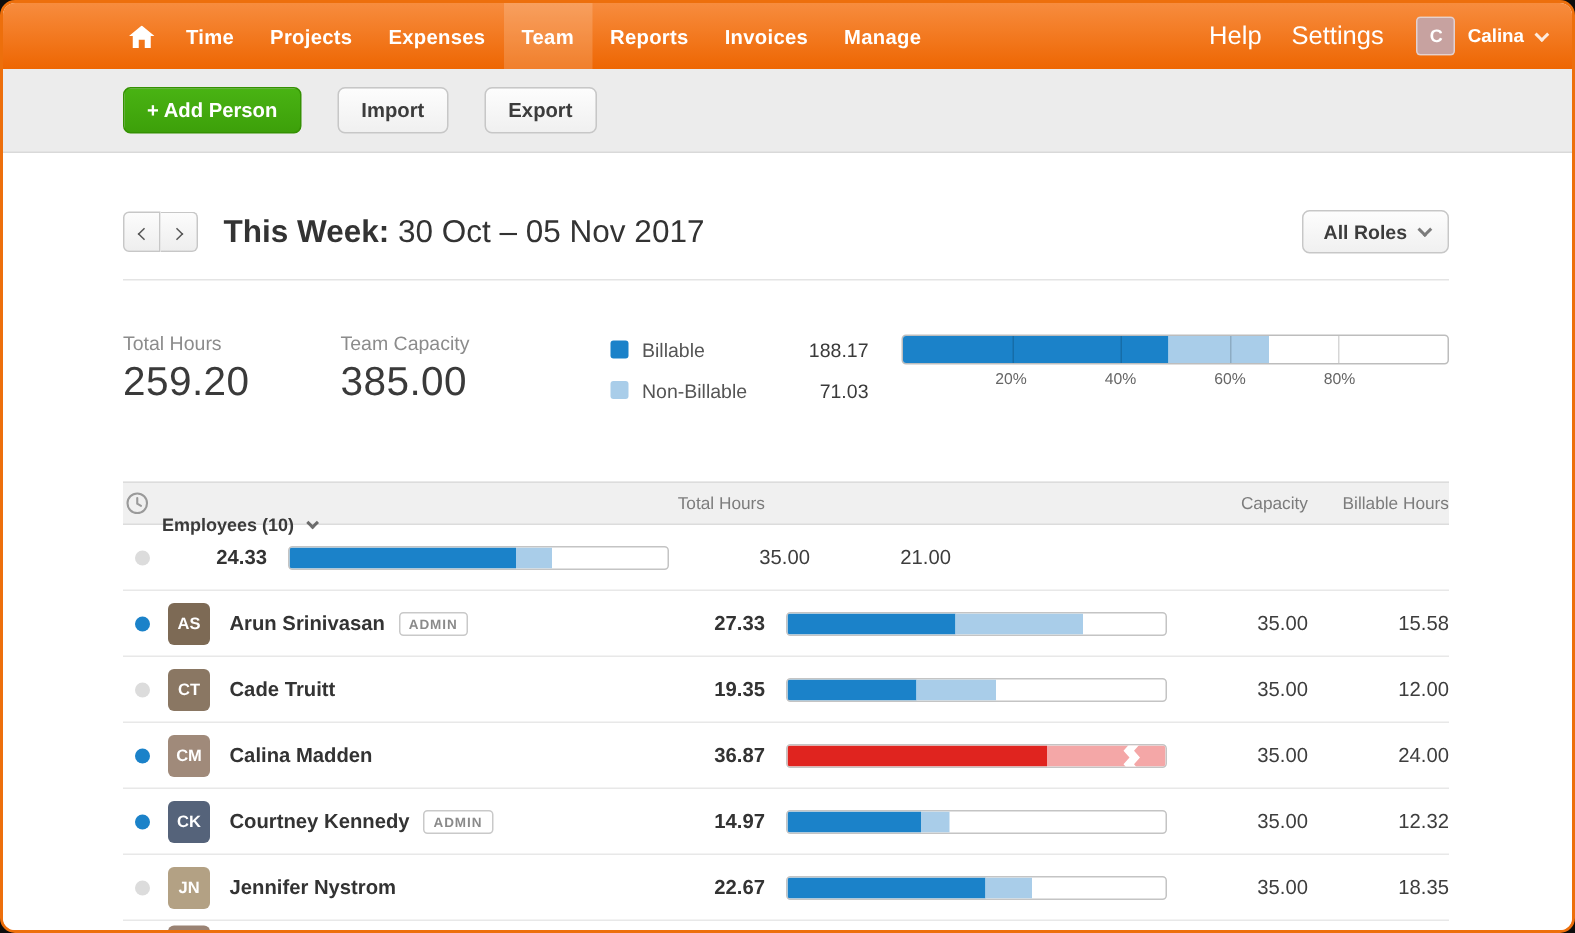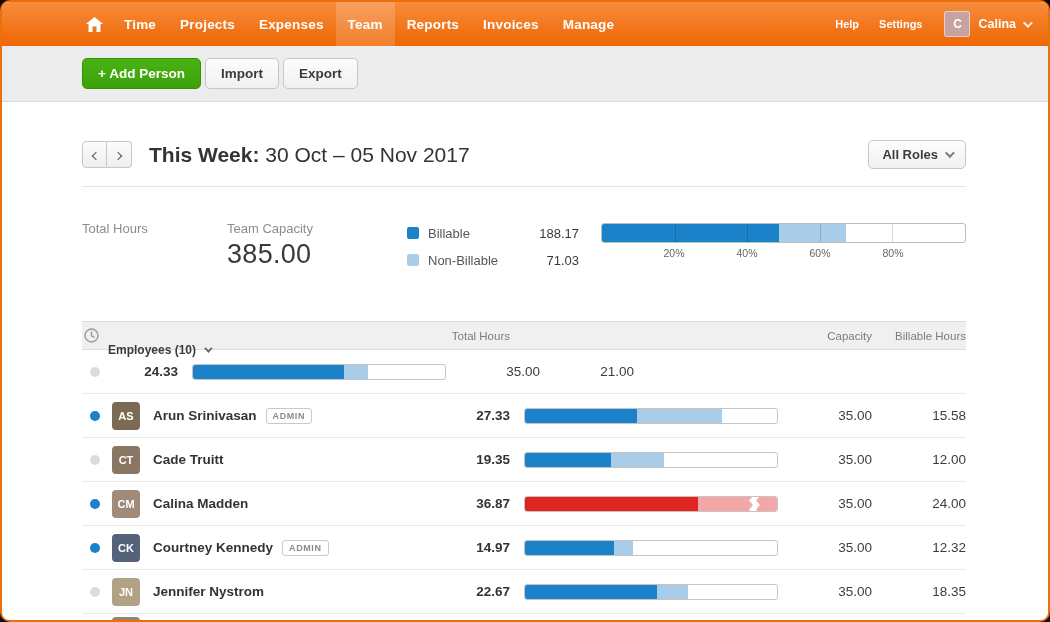--- a/index.html
+++ b/index.html
@@ -5,28 +5,28 @@
   * { box-sizing: border-box; margin: 0; padding: 0; }
   html,body { width:1050px; height:622px; background:#0d0d0d; font-family:"Liberation Sans",sans-serif; }
   .frame { position:relative; width:1050px; height:622px; border:2px solid #ed6f0c; border-radius:10px; overflow:hidden; background:#fff; }
 
   
   .nav { height:44px; background:linear-gradient(#f78c3e,#ee6602); display:flex; align-items:center; padding:0 18px 0 74px; color:#fff; }
   .nav-home { display:flex; align-items:center; justify-content:center; width:36px; height:44px; cursor:pointer; }
   .nav-item { padding:0 12px; height:44px; display:flex; align-items:center; font-size:13.5px; font-weight:600; color:#fff; cursor:pointer; letter-spacing:.2px; }
   .nav-item.active { background:rgba(255,255,255,.17); }
   .nav-spacer { flex:1; }
-  .nav-link { padding:0 10px; font-size:11px; font-weight:700; color:#fff; cursor:pointer; }
+  .nav-link { padding:0 10px; font-size:17px; font-weight:400; color:#fff; cursor:pointer; }
   .nav-user { display:flex; align-items:center; margin-left:12px; cursor:pointer; }
   .nav-avatar { width:26px; height:26px; border-radius:3px; background:#c7a2a0; color:#fff; display:flex; align-items:center; justify-content:center; font-size:12px; font-weight:700; border:1px solid rgba(255,255,255,.5); }
   .nav-username { margin-left:8px; font-size:12.5px; font-weight:600; }
   .chev { display:inline-block; width:7px; height:7px; border-right:2px solid currentColor; border-bottom:2px solid currentColor; transform:rotate(45deg) translateY(-2px); margin-left:7px; opacity:.85; }
 
   
-  .toolbar { height:56px; background:#ececec; border-bottom:1px solid #d9d9d9; display:flex; align-items:center; padding-left:80px; gap:4px; }
+  .toolbar { height:56px; background:#ececec; border-bottom:1px solid #d9d9d9; display:flex; align-items:center; padding-left:80px; gap:24px; }
   .btn { height:31px; padding:0 15px; border-radius:5px; font-size:13.5px; font-weight:700; cursor:pointer; display:inline-flex; align-items:center; font-family:inherit; }
   .btn-green { background:linear-gradient(#49b313,#3da00a); border:1px solid #349102; color:#fff; }
   .btn-plain { background:linear-gradient(#fdfdfd,#f0f0f0); border:1px solid #c7c7c7; color:#3c3c3c; font-weight:600; }
 
   
   .content { padding:0 82px 0 80px; background:#fff; }
 
   .week-row { margin-top:38px; display:flex; align-items:center; }
   .pager { display:flex; }
   .pager button { width:25px; height:27px; background:linear-gradient(#fcfcfc,#eee); border:1px solid #c7c7c7; cursor:pointer; position:relative; }
@@ -137,20 +137,21 @@
         <span>All Roles</span>
           <span class="chev"></span>
       </button>
     </div>
 
     <hr class="divider">
 
     <div class="summary">
       <div class="metric">
         <div class="metric-label">Total Hours</div>
+        <div class="metric-value">259.20</div>
       </div>
       <div class="metric m2">
         <div class="metric-label">Team Capacity</div>
         <div class="metric-value">385.00</div>
       </div>
       <div class="legend">
         <div class="legend-row">
           <span class="swatch" id="sw0" style="background: rgb(27, 130, 201);"></span>
           <span class="legend-label">Billable</span>
           <span class="legend-value">188.17</span>

